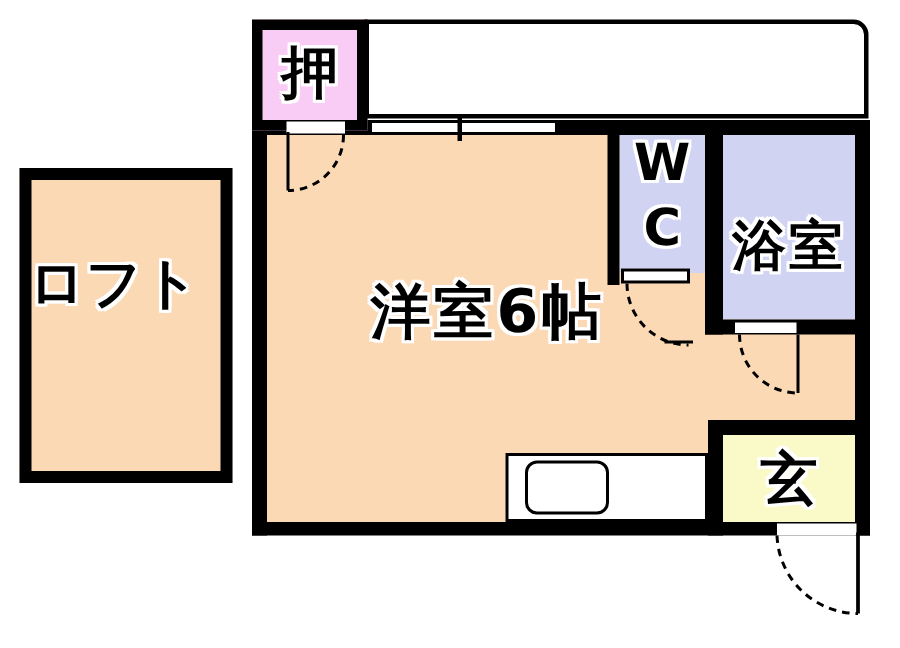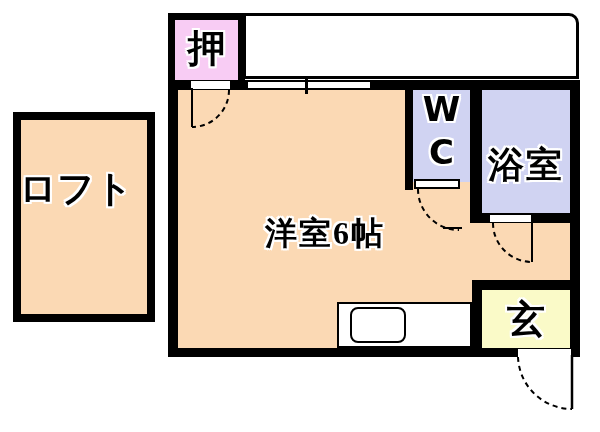--- a/index.html
+++ b/index.html
@@ -22,21 +22,21 @@
   
   .label{
     position:absolute;z-index:6;color:#000;font-weight:bold;text-align:center;
     text-shadow:-2px -2px 0 #fff,2px -2px 0 #fff,-2px 2px 0 #fff,2px 2px 0 #fff,
                  0 -2px 0 #fff,0 2px 0 #fff,-2px 0 0 #fff,2px 0 0 #fff;
     line-height:1.12;white-space:nowrap;
   }
   .lbl-loft{left:13px;top:168px;width:126px;font-size:37px;}
   .lbl-closet{left:168px;top:27px;width:77px;font-size:38px;}
   .lbl-balcony{left:243px;top:26px;width:336px;font-size:38px;letter-spacing:5px;}
-  .lbl-main{left:225px;top:216px;width:200px;font-size:32px;letter-spacing:2px;font-family:Liberation Serif, serif;}
+  .lbl-main{left:225px;top:186px;width:200px;font-size:40px;letter-spacing:2px;}
   .lbl-wc{left:405px;top:88px;width:73px;font-size:34px;line-height:1.25;}
   .lbl-bath{left:482px;top:130px;width:88px;font-size:36px;letter-spacing:2px;margin-top:15px;}
   .lbl-entrance{left:482px;top:298px;width:88px;font-size:38px;}
 </style>
 </head>
 <body>
 
 <div id="stage">
 
   <div class="abs roomfill fill-room" style="left:173px;top:85px;width:402px;height:268px;"></div>

